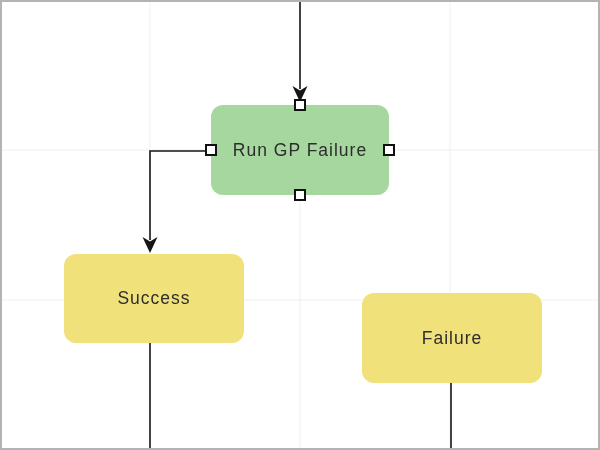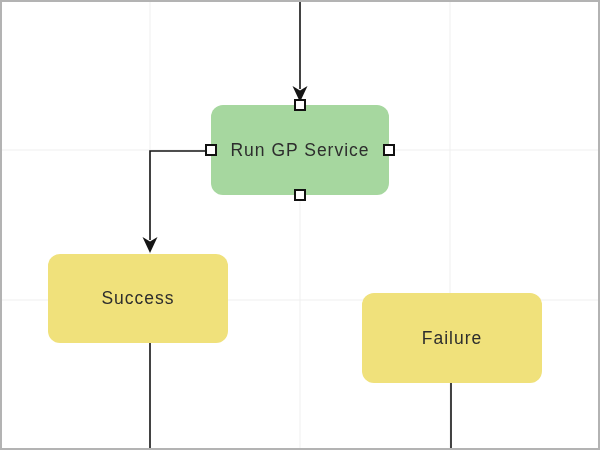--- a/index.html
+++ b/index.html
@@ -33,21 +33,21 @@
   }
   .node-label {
     font-size: 17.5px;
     font-weight: 400;
     letter-spacing: 1px;
     color: #2d2d2d;
     white-space: nowrap;
     user-select: none;
   }
   .node-run-gp   { left: 209px; top: 103px; width: 178px; height: 90px; }
-  .node-success  { left:  46px; top: 252px; width: 180px; height: 89px; }
+  .node-success  { left:  62px; top: 252px; width: 180px; height: 89px; }
   .node-failure  { left: 360px; top: 252px; width: 180px; height: 90px; }
   .handle {
     position: absolute;
     width: 12px;
     height: 12px;
     box-sizing: border-box;
     background: #ffffff;
     border: 2px solid #111111;
   }
   .handle-top    { left: calc(50% - 6px); top: -6px; }
@@ -75,21 +75,21 @@
 
     <path d="M211,151 L150,151 L150,240" fill="none" stroke-width="1.6" stroke="#151515"></path>
     <path d="M150,253 L142.5,237 L150,241.5 L157.5,237 Z" fill="#151515"></path>
 
     <path d="M150,341 L150,449" fill="none" stroke-width="1.6" stroke="#151515"></path>
 
     <path d="M451,342 L451,449" fill="none" stroke-width="1.6" stroke="#151515"></path>
   </svg>
 
   <div class="node node-run-gp" style="background: rgb(166, 215, 159);">
-    <span class="node-label">Run GP Service</span>
+    <span class="node-label">Run GP Failure</span>
     <div class="handle handle-top"></div>
     <div class="handle handle-right"></div>
     <div class="handle handle-bottom"></div>
     <div class="handle handle-left"></div>
   </div>
 
   <div class="node node-success" style="background: rgb(240, 225, 123);">
     <span class="node-label">Success</span>
   </div>
 

